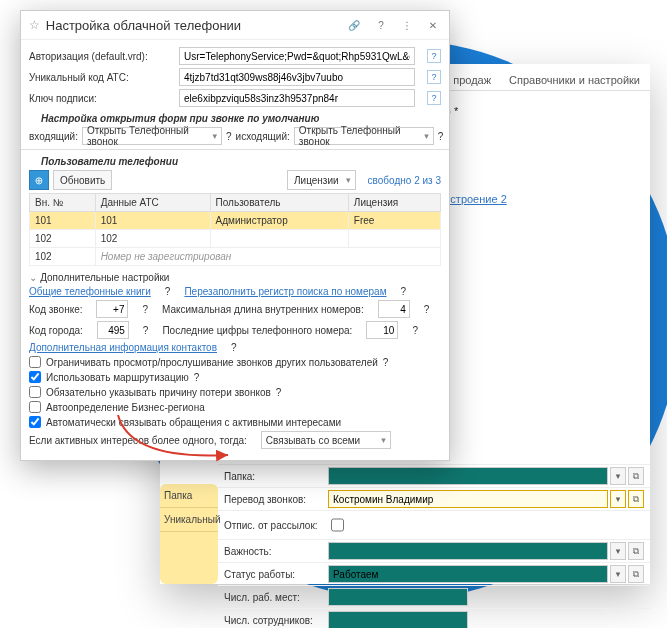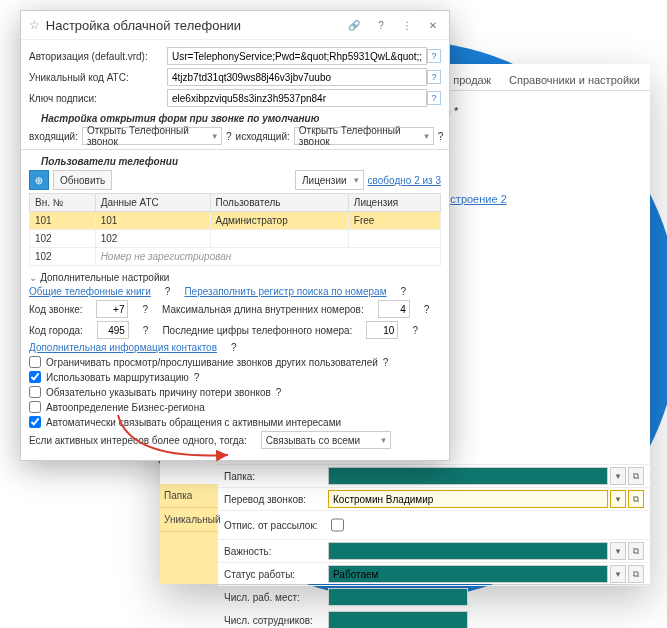--- a/index.html
+++ b/index.html
@@ -4,51 +4,51 @@
 <style>
   * { box-sizing: border-box; margin: 0; padding: 0; }
   body { font-family: Arial, sans-serif; font-size: 11px; background: #fff; width: 667px; height: 628px; overflow: hidden; position: relative; }
   .bg-blob { position: absolute; width: 560px; height: 560px; background: #1b7fd8; border-radius: 50%; top: 40px; left: 120px; z-index: 0; }
   .back-window { position: absolute; background: #fff; box-shadow: 0 15px 40px rgba(0,0,0,0.25); left: 160px; top: 64px; width: 490px; height: 520px; z-index: 1; }
   .back-tabs { display: flex; gap: 18px; padding: 6px 10px 0 30px; font-size: 11px; color: #555; border-bottom: 1px solid #ddd; }
   .back-tab { padding: 4px 0; }
   .back-body { padding: 8px 10px; }
   .back-label { color: #222; margin: 6px 0 2px; }
   .back-link { color: #3277c6; text-decoration: underline; cursor: pointer; }
-  .back-side { position: absolute; left: 0; top: 420px; width: 58px; background: #ffeaa0; height: 100px; }
+  .back-side { position: absolute; left: 0; top: 420px; width: 58px; background: #ffeaa0; height: 100px; border-radius: 6px; }
   .back-side-item { padding: 6px 4px; font-size: 10px; color: #444; border-bottom: 1px solid #e5d080; }
   .back-form { position: absolute; left: 58px; right: 0; top: 400px; padding: 0; }
   .form-row { display: flex; align-items: center; border-top: 1px solid #eee; padding: 2px 0; }
   .form-row .lbl { width: 110px; padding: 3px 6px; color: #333; font-size: 10px; }
   .form-row .fld { flex: 1; display: flex; gap: 2px; padding-right: 6px; }
   .form-row input { flex: 1; height: 18px; border: 1px solid #ccc; padding: 0 4px; font-size: 10px; background: #0f766e; }
   .form-row input.hl { border: 1px solid #d9a300; background: #fffce8; }
   .mini-btn { width: 16px; height: 18px; border: 1px solid #ccc; background: #f5f5f5; display: flex; align-items: center; justify-content: center; font-size: 9px; color: #666; cursor: pointer; }
   .dialog { position: absolute; left: 20px; top: 10px; width: 430px; background: #fff; border: 1px solid #ccc; box-shadow: 0 8px 30px rgba(0,0,0,0.3); z-index: 3; font-size: 10px; color: #333; }
   .dlg-title { display: flex; align-items: center; gap: 6px; padding: 6px 8px; border-bottom: 1px solid #eee; }
   .dlg-title .star { color: #999; font-size: 12px; }
   .dlg-title h1 { font-size: 13px; font-weight: normal; flex: 1; }
   .dlg-title .tbtn { width: 16px; height: 16px; color: #777; cursor: pointer; display: flex; align-items: center; justify-content: center; margin-left: 4px; }
   .dlg-body { padding: 4px 8px 8px; }
-  .drow { display: flex; align-items: center; gap: 0; margin: 3px 0; }
+  .drow { display: flex; align-items: center; gap: 12px; margin: 3px 0; }
   .drow .dlbl { width: 138px; color: #333; }
   .drow input.dval { flex: 1; height: 18px; border: 1px solid #ccc; padding: 0 4px; font-size: 10px; }
   .drow .q { width: 14px; height: 14px; border: 1px solid #b0cde8; color: #3277c6; display: flex; align-items: center; justify-content: center; font-size: 9px; cursor: pointer; }
   .sect { font-weight: bold; margin: 6px 12px 3px; font-size: 10px; font-style: italic; }
   .drow2 { display: flex; align-items: center; gap: 4px; margin: 3px 0; }
   .drow2 .dlbl2 { color: #333; }
   .sel { height: 18px; border: 1px solid #ccc; padding: 0 18px 0 4px; font-size: 10px; display: flex; align-items: center; background: #fff; position: relative; min-width: 140px; }
   .sel::after { content: "▾"; position: absolute; right: 4px; color: #888; font-size: 9px; }
   .hr { border-top: 1px solid #ddd; margin: 4px -8px; }
   .toolbar { display: flex; align-items: center; gap: 4px; margin: 3px 0; }
   .tool-btn { height: 20px; border: 1px solid #ccc; background: #f7f7f7; padding: 0 6px; font-size: 10px; display: flex; align-items: center; gap: 3px; cursor: pointer; }
   .tool-btn.icon { width: 20px; padding: 0; justify-content: center; background: #3396d8; color: #fff; border-color: #2a7cb8; }
   .pill { height: 20px; border: 1px solid #ccc; padding: 0 16px 0 6px; font-size: 10px; display: flex; align-items: center; position: relative; margin-left: auto; }
   .pill::after { content: "▾"; position: absolute; right: 4px; color: #888; font-size: 9px; }
-  .lic-link { color: #3277c6; text-decoration: underline; cursor: pointer; }
+  .lic-link { color: #3277c6; margin-left: 8px; cursor: pointer; }
   table.grid { width: 100%; border-collapse: collapse; font-size: 10px; margin-top: 2px; }
   table.grid th { background: #f3f3f3; border: 1px solid #ddd; text-align: left; padding: 3px 5px; font-weight: normal; color: #333; }
   table.grid td { border: 1px solid #eee; padding: 3px 5px; }
   table.grid tr.sel-row td { background: #ffeaa0; }
   .italic { font-style: italic; color: #999; }
   .collapser { color: #333; cursor: pointer; margin: 6px 0 3px; }
   .collapser::before { content: "⌄ "; color: #888; }
   .lnk { color: #3277c6; text-decoration: underline; cursor: pointer; }
   .inl { display: flex; gap: 14px; flex-wrap: wrap; align-items: center; margin: 3px 0; }
   .tiny-in { width: 32px; height: 18px; border: 1px solid #ccc; text-align: right; padding: 0 3px; font-size: 10px; }

